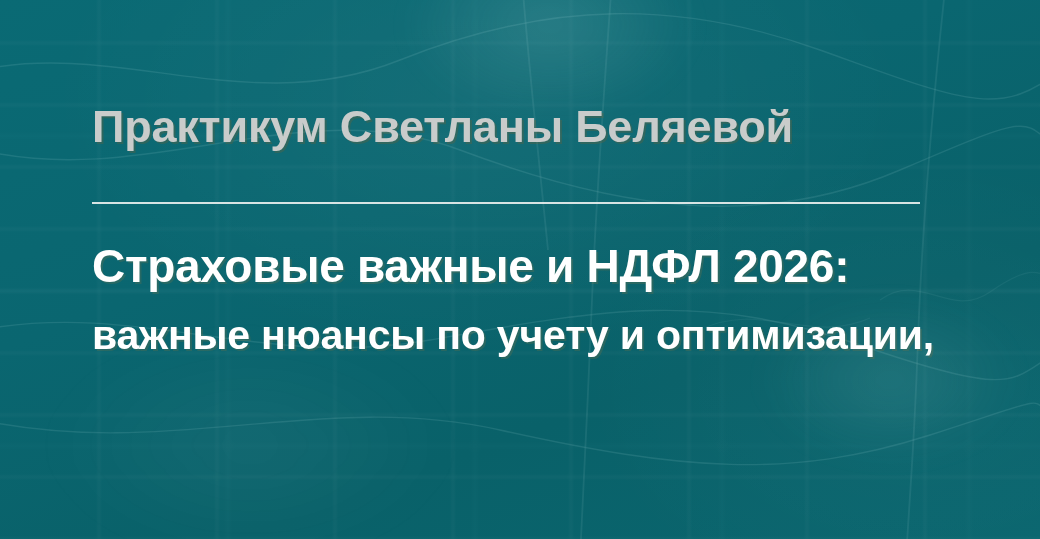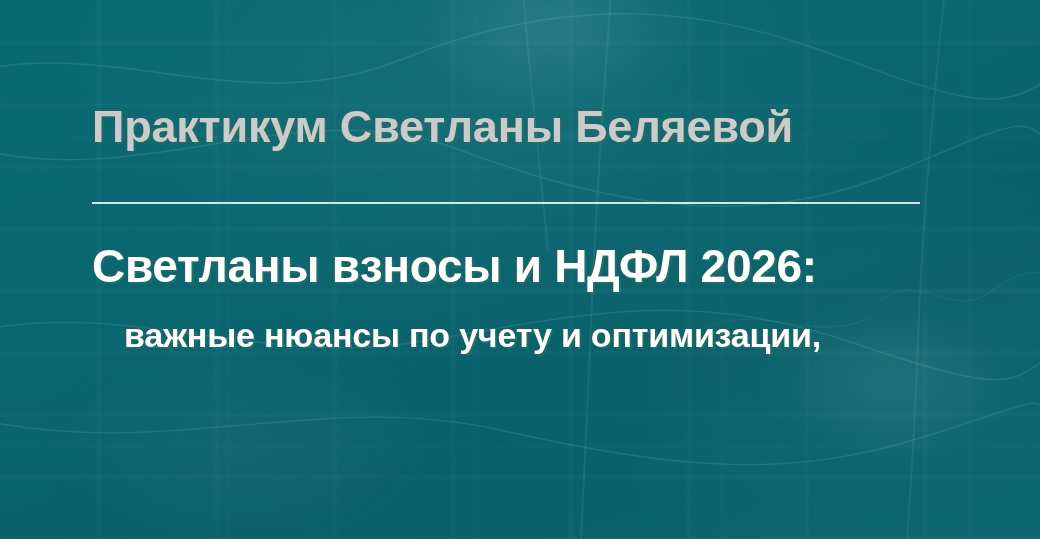--- a/index.html
+++ b/index.html
@@ -135,24 +135,23 @@
   .title-line {
     display: block;
     white-space: nowrap;
   }
   .title-line.lead {
     font-size: 46px;
     line-height: 69px;
     letter-spacing: -0.3px;
   }
   .title-line.sub {
-    font-size: 34px;
+    font-size: 41px;
     line-height: 68px;
     letter-spacing: -0.2px;
-    margin-left: 32px;
   }
 </style>
 </head>
 <body>
 
 <div class="banner">
 
   <div class="bg-base"></div>
   <div class="bg-grid"></div>
   <div class="bg-grid-2"></div>
@@ -178,18 +177,18 @@
     </g>
   </svg>
 
   <div class="content">
 
     <h2 class="kicker">Практикум Светланы Беляевой</h2>
 
     <div class="divider"></div>
 
     <h1 class="title">
-      <span class="title-line lead">Светланы взносы и НДФЛ 2026:</span>
+      <span class="title-line lead">Страховые важные и НДФЛ 2026:</span>
       <span class="title-line sub">важные нюансы по учету и оптимизации,</span>
     </h1>
 
   </div>
 </div>
 
 </body></html>

